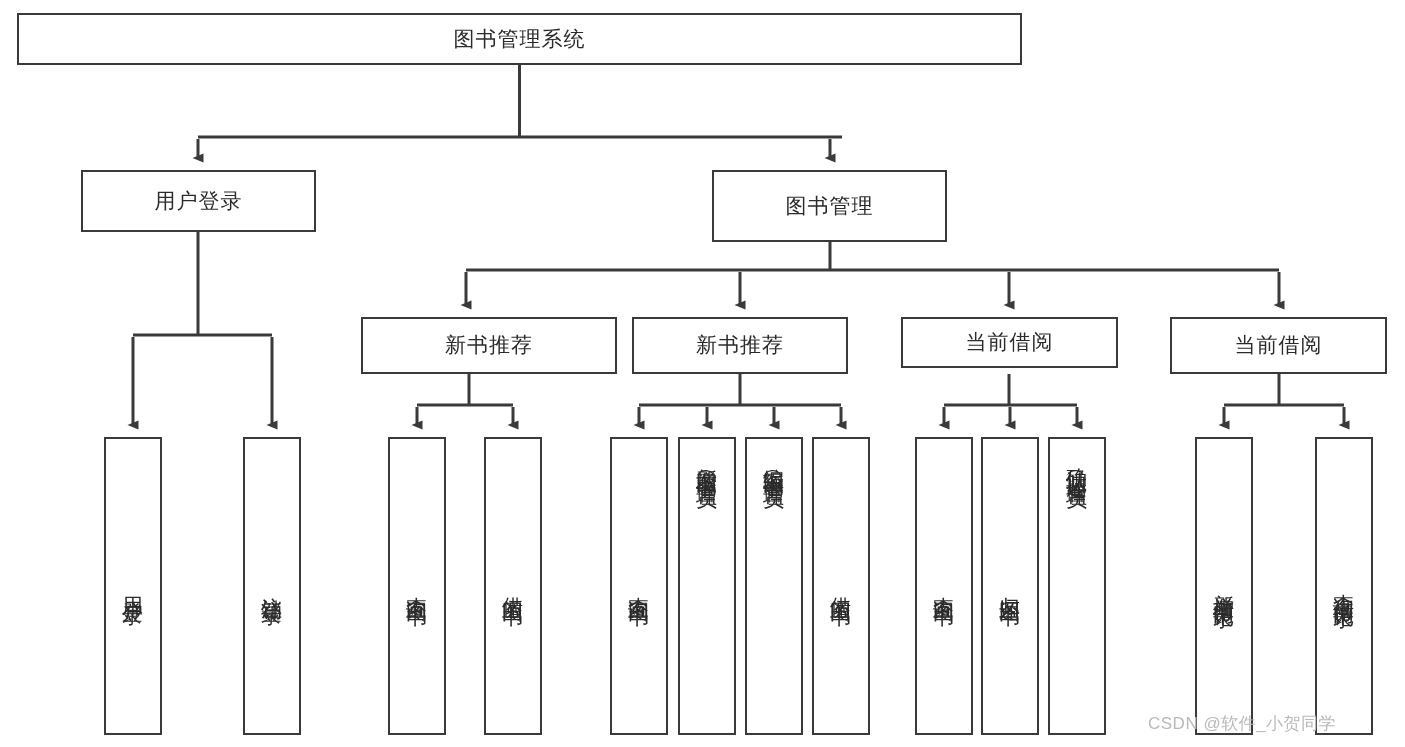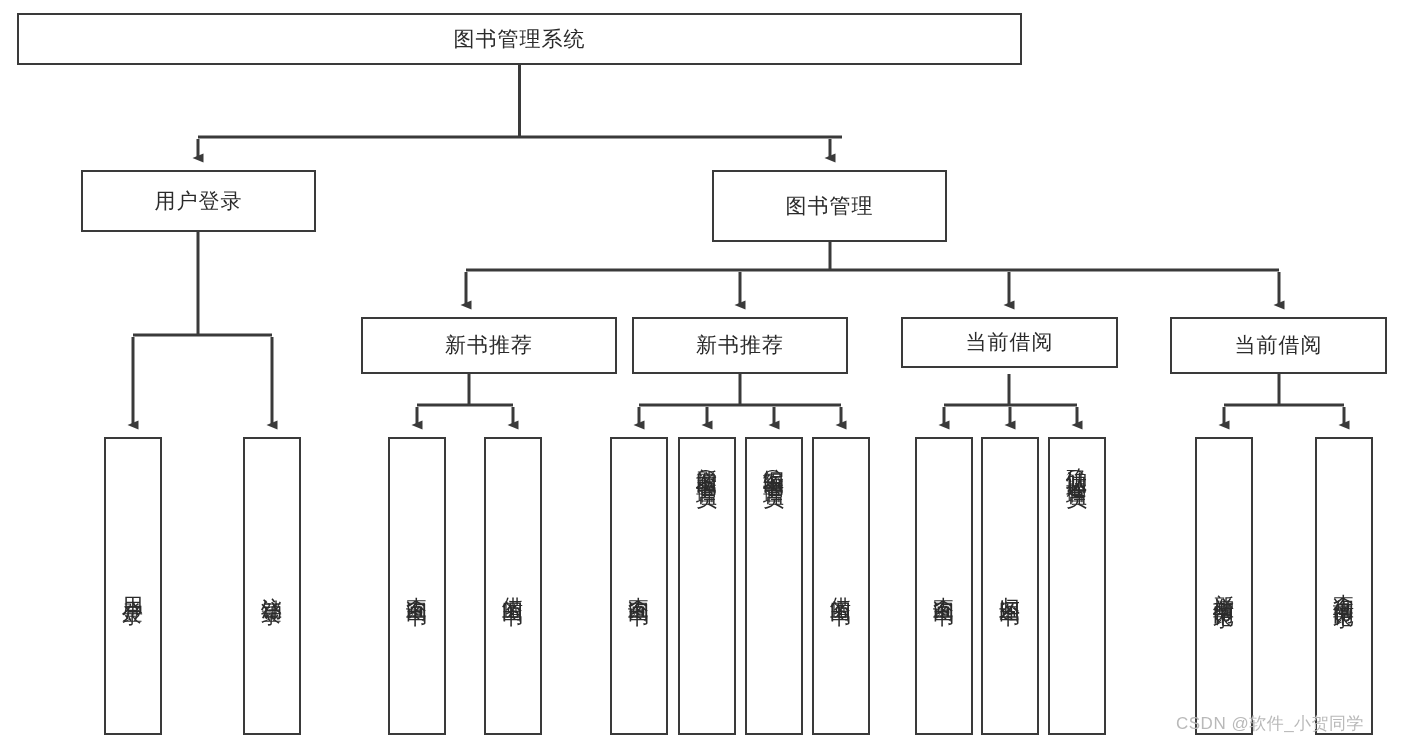--- a/index.html
+++ b/index.html
@@ -177,15 +177,15 @@
   </div>
 
   <div class="node vtext mid" style="left:1195px;top:437px;width:58px;height:298px;">
     <span class="lbl">新增借阅记录</span>
   </div>
 
   <div class="node vtext mid" style="left:1315px;top:437px;width:58px;height:298px;">
     <span class="lbl">查询借阅记录</span>
   </div>
 
-  <div class="watermark" style="left:1176px;top:712px;">CSDN @软件_小贺同学</div>
+  <div class="watermark" style="left:1148px;top:712px;">CSDN @软件_小贺同学</div>
 
 </div>
 
 </body></html>

